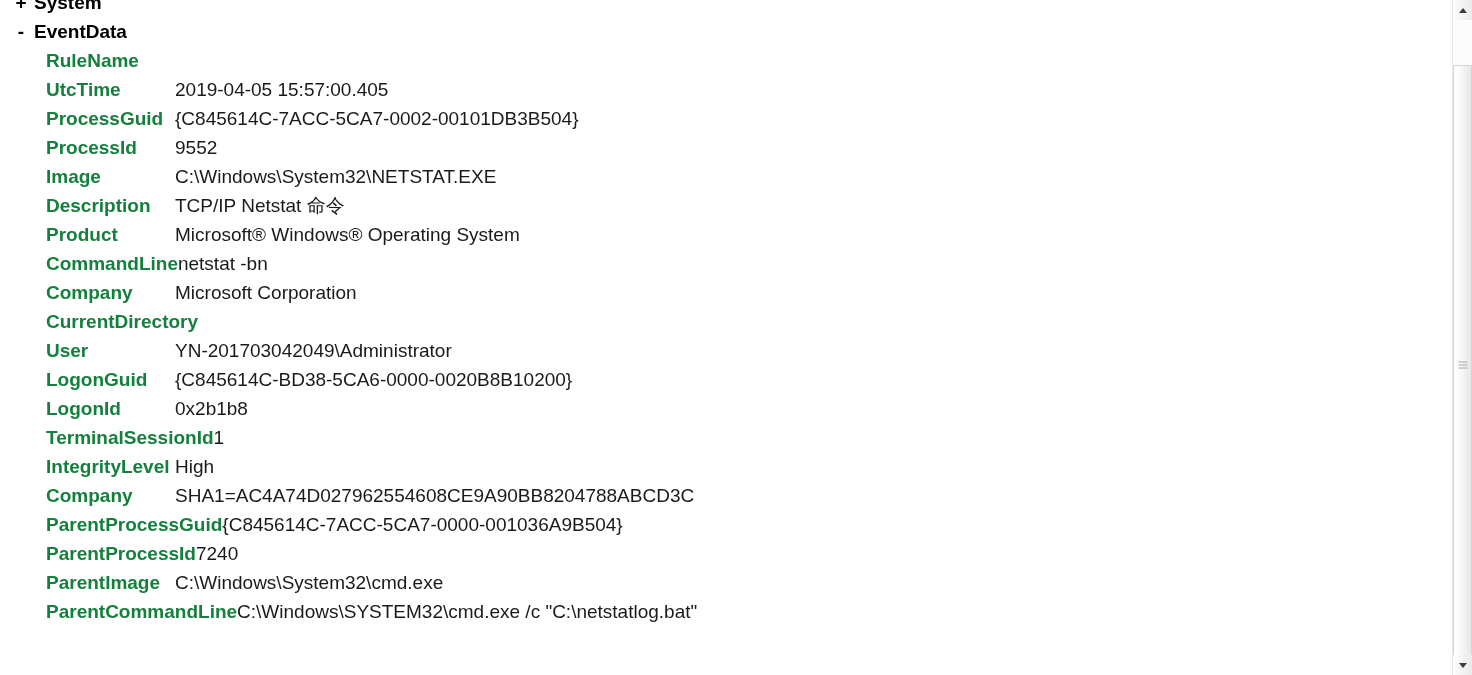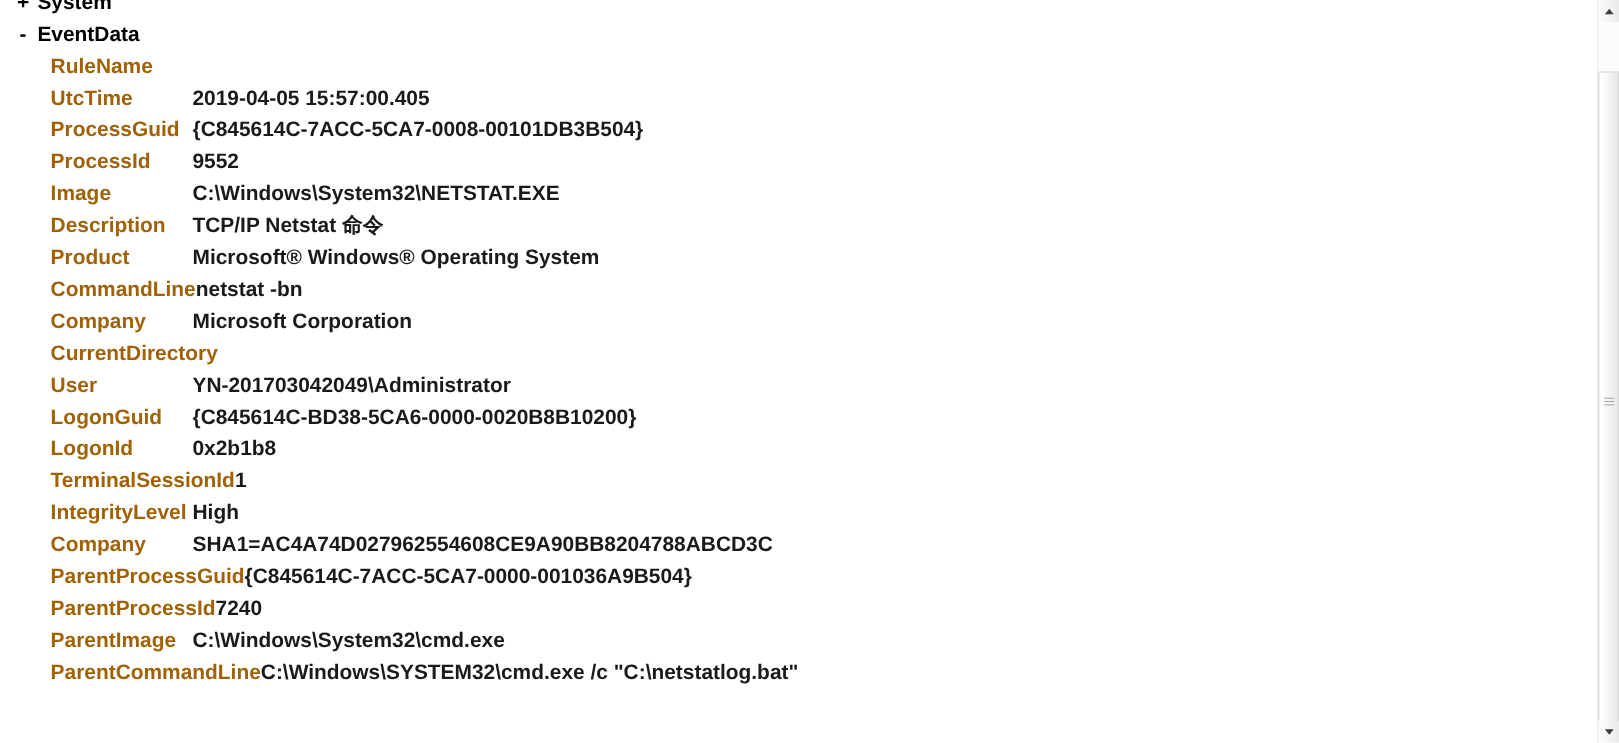--- a/index.html
+++ b/index.html
@@ -68,27 +68,27 @@
     display: flex;
     align-items: baseline;
     height: 29px;
     line-height: 29px;
     white-space: nowrap;
     padding-left: 46px;
   }
   .data-key {
     font-weight: bold;
     font-size: 19px;
-    color: #a16207;
+    color: #15803d;
     min-width: 129px;
     flex: 0 0 auto;
     white-space: nowrap;
   }
   .data-value {
-    font-weight: bold;
+    font-weight: normal;
     font-size: 19px;
     color: #1a1a1a;
     white-space: pre;
     flex: 0 1 auto;
   }
 
   
   #vertical-scrollbar {
     position: absolute;
     right: 0;
@@ -176,21 +176,21 @@
         <div class="data-row">
           <span class="data-key">RuleName</span>
           <span class="data-value"></span>
         </div>
         <div class="data-row">
           <span class="data-key">UtcTime</span>
           <span class="data-value">2019-04-05 15:57:00.405</span>
         </div>
         <div class="data-row">
           <span class="data-key">ProcessGuid</span>
-          <span class="data-value">{C845614C-7ACC-5CA7-0008-00101DB3B504}</span>
+          <span class="data-value">{C845614C-7ACC-5CA7-0002-00101DB3B504}</span>
         </div>
         <div class="data-row">
           <span class="data-key">ProcessId</span>
           <span class="data-value">9552</span>
         </div>
         <div class="data-row">
           <span class="data-key">Image</span>
           <span class="data-value">C:\Windows\System32\NETSTAT.EXE</span>
         </div>
         <div class="data-row">

